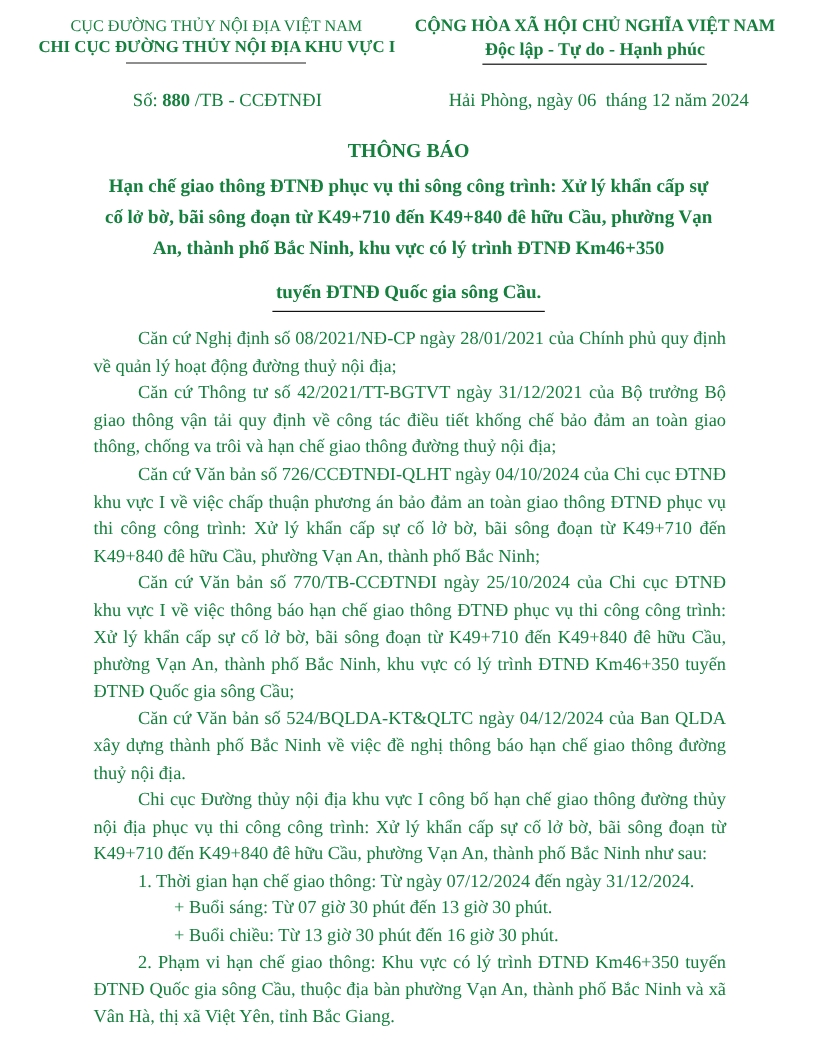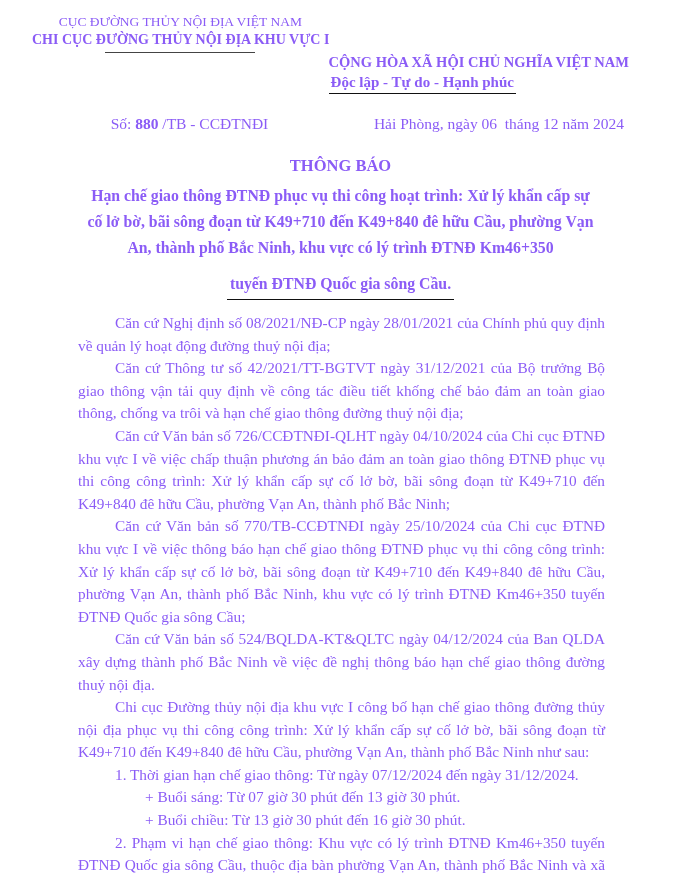--- a/index.html
+++ b/index.html
@@ -6,39 +6,38 @@
     margin: 0;
     padding: 0;
     background: #ffffff;
   }
   .page {
     position: relative;
     width: 681px;
     height: 878px;
     margin: 0 auto;
     background: #ffffff;
-    color: #8b5cf6;
+    color: #15803d;
     font-family: "Liberation Serif", "DejaVu Serif", serif;
     box-sizing: border-box;
     overflow: hidden;
     padding-top: 13px;
   }
   
   .header-row {
     display: flex;
     padding: 0 18px 0 32px;
   }
   .header-left {
     width: 47%;
     text-align: center;
   }
   .header-right {
     width: 53%;
-    text-align: left;
-    margin-top: 40px;
+    text-align: center;
   }
   .org-line1 {
     font-size: 13.5px;
     line-height: 18px;
     white-space: nowrap;
   }
   .org-line2 {
     font-size: 14px;
     font-weight: bold;
     line-height: 18px;
@@ -147,21 +146,21 @@
   <div class="meta-row">
     <div class="doc-number">
       <span>Số: </span><span class="num-value">880</span><span> /TB - CCĐTNĐI</span>
     </div>
     <div class="place-date">Hải Phòng, ngày 06&nbsp;&nbsp;tháng 12 năm 2024</div>
   </div>
 
   <div class="title-block">
     <div class="doc-title">THÔNG BÁO</div>
     <div class="doc-subtitle">
-      <div class="subtitle-line">Hạn chế giao thông ĐTNĐ phục vụ thi công hoạt trình: Xử lý khẩn cấp sự</div>
+      <div class="subtitle-line">Hạn chế giao thông ĐTNĐ phục vụ thi sông công trình: Xử lý khẩn cấp sự</div>
       <div class="subtitle-line">cố lở bờ, bãi sông đoạn từ K49+710 đến K49+840 đê hữu Cầu, phường Vạn</div>
       <div class="subtitle-line">An, thành phố Bắc Ninh, khu vực có lý trình ĐTNĐ Km46+350</div>
       <div class="subtitle-line underlined"><span class="u-wrap">tuyến ĐTNĐ Quốc gia sông Cầu.</span></div>
     </div>
   </div>
 
   <div class="body-block">
     <p class="para">Căn cứ Nghị định số 08/2021/NĐ-CP ngày 28/01/2021 của Chính phủ quy định về quản lý hoạt động đường thuỷ nội địa;</p>
     <p class="para">Căn cứ Thông tư số 42/2021/TT-BGTVT ngày 31/12/2021 của Bộ trưởng Bộ giao thông vận tải quy định về công tác điều tiết khống chế bảo đảm an toàn giao thông, chống va trôi và hạn chế giao thông đường thuỷ nội địa;</p>
     <p class="para">Căn cứ Văn bản số 726/CCĐTNĐI-QLHT ngày 04/10/2024 của Chi cục ĐTNĐ khu vực I về việc chấp thuận phương án bảo đảm an toàn giao thông ĐTNĐ phục vụ thi công công trình: Xử lý khẩn cấp sự cố lở bờ, bãi sông đoạn từ K49+710 đến K49+840 đê hữu Cầu, phường Vạn An, thành phố Bắc Ninh;</p>

